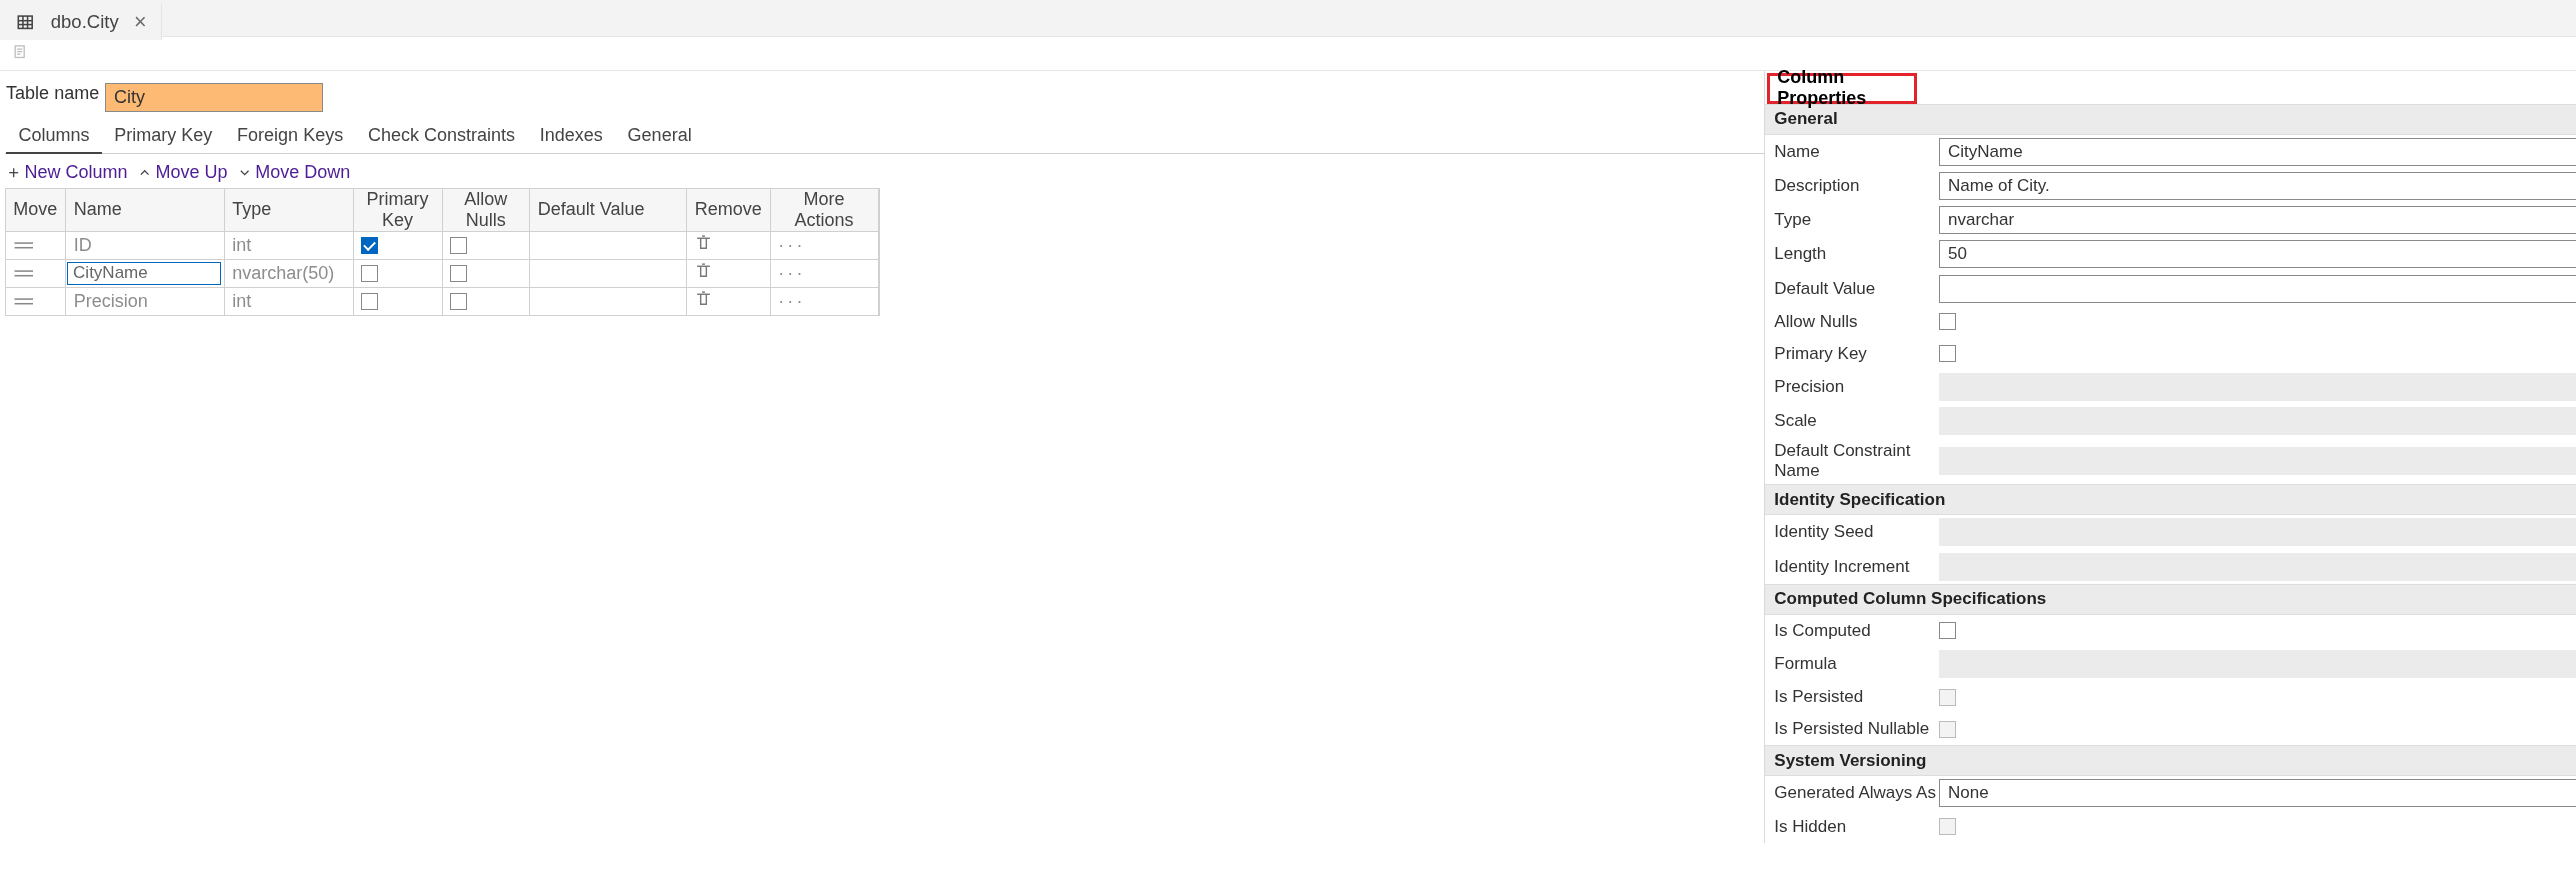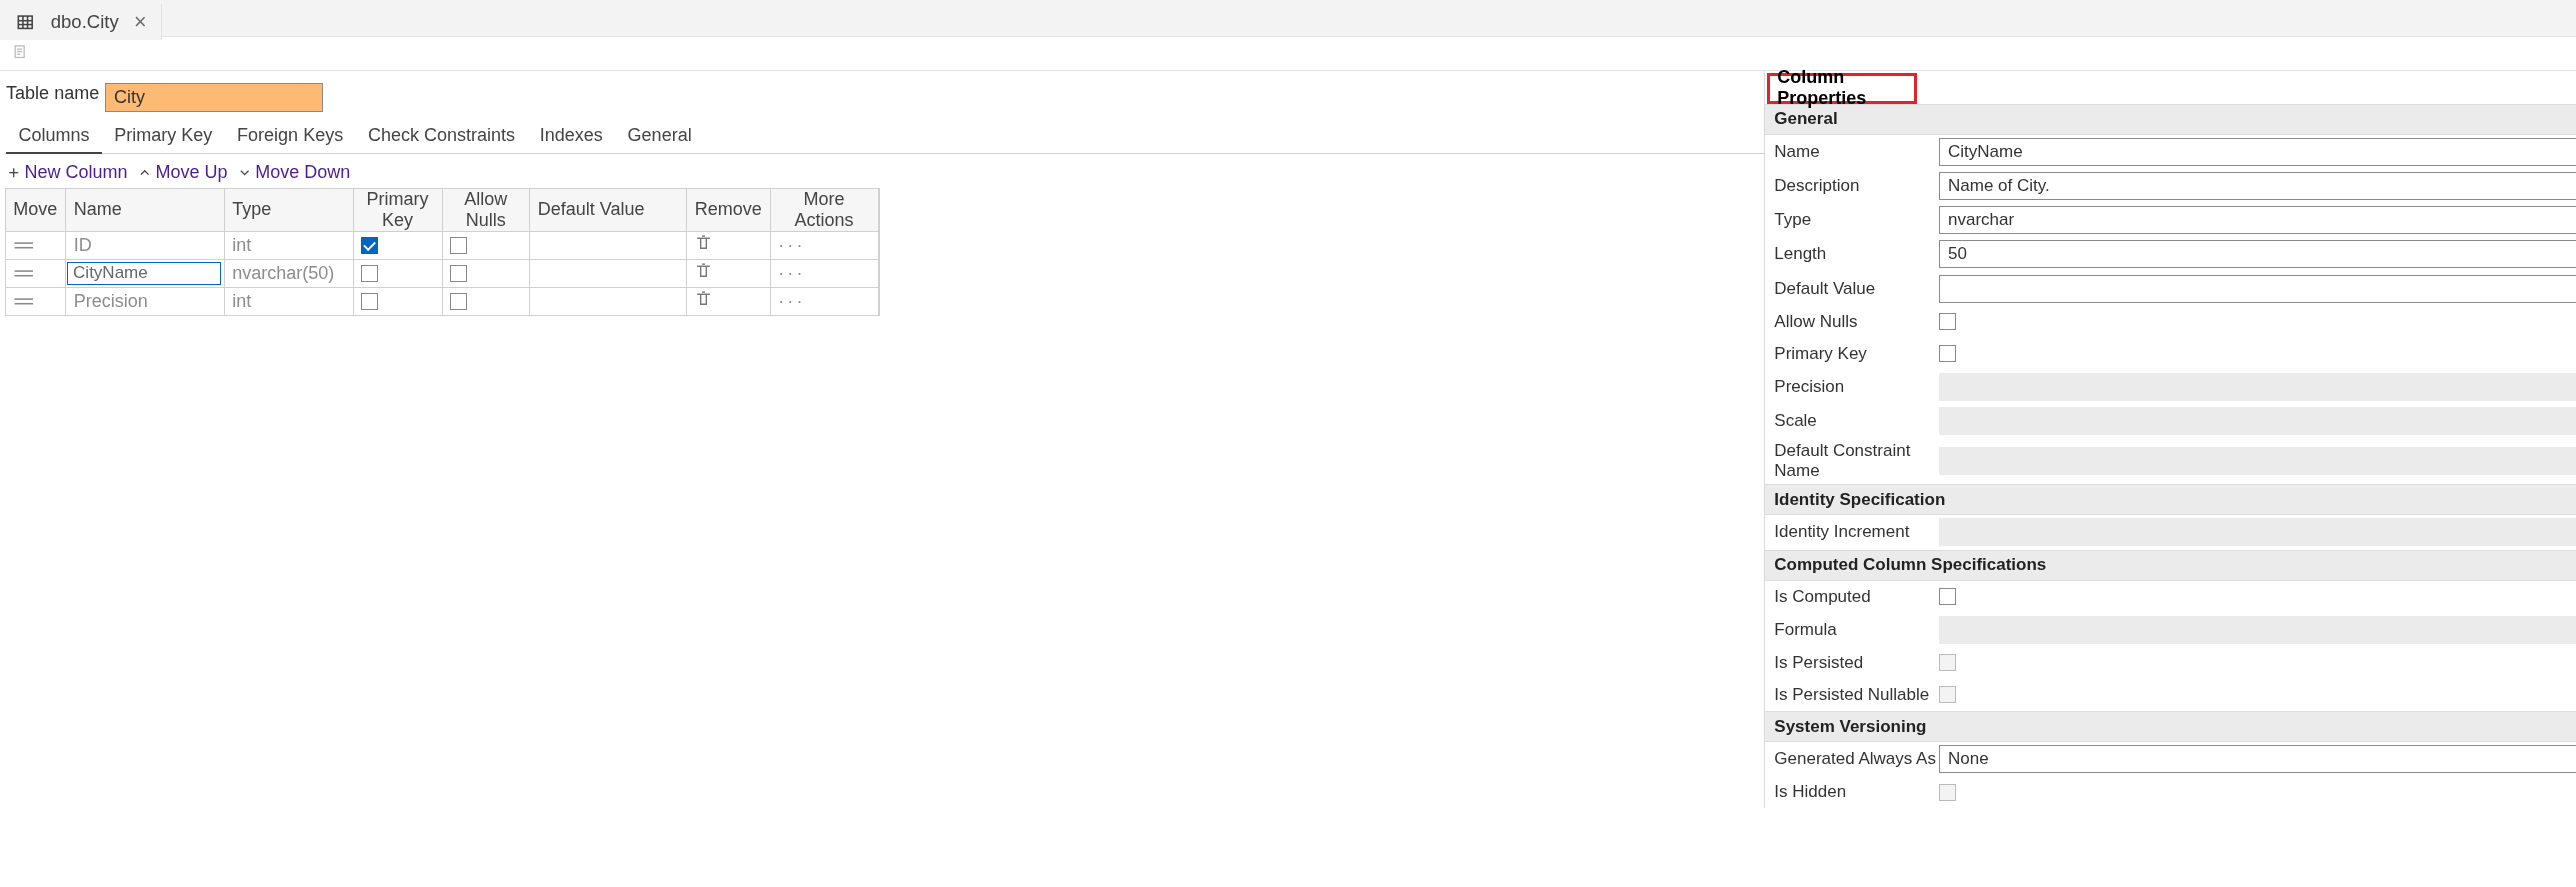--- a/index.html
+++ b/index.html
@@ -323,20 +323,26 @@
     </div>
     <div class="prop-row">
       <div class="prop-label">Default Constraint Name</div>
       <div class="prop-value">
           <div class="prop-readonly"></div>
         </div>
     </div>
 
     <div class="section-header">Identity Specification</div>
     <div class="prop-row">
+      <div class="prop-label">Identity Seed</div>
+      <div class="prop-value">
+          <div class="prop-readonly"></div>
+        </div>
+    </div>
+    <div class="prop-row">
       <div class="prop-label">Identity Increment</div>
       <div class="prop-value">
           <div class="prop-readonly"></div>
         </div>
     </div>
 
     <div class="section-header">Computed Column Specifications</div>
     <div class="prop-row">
       <div class="prop-label">Is Computed</div>
       <div class="prop-cb-wrap">

